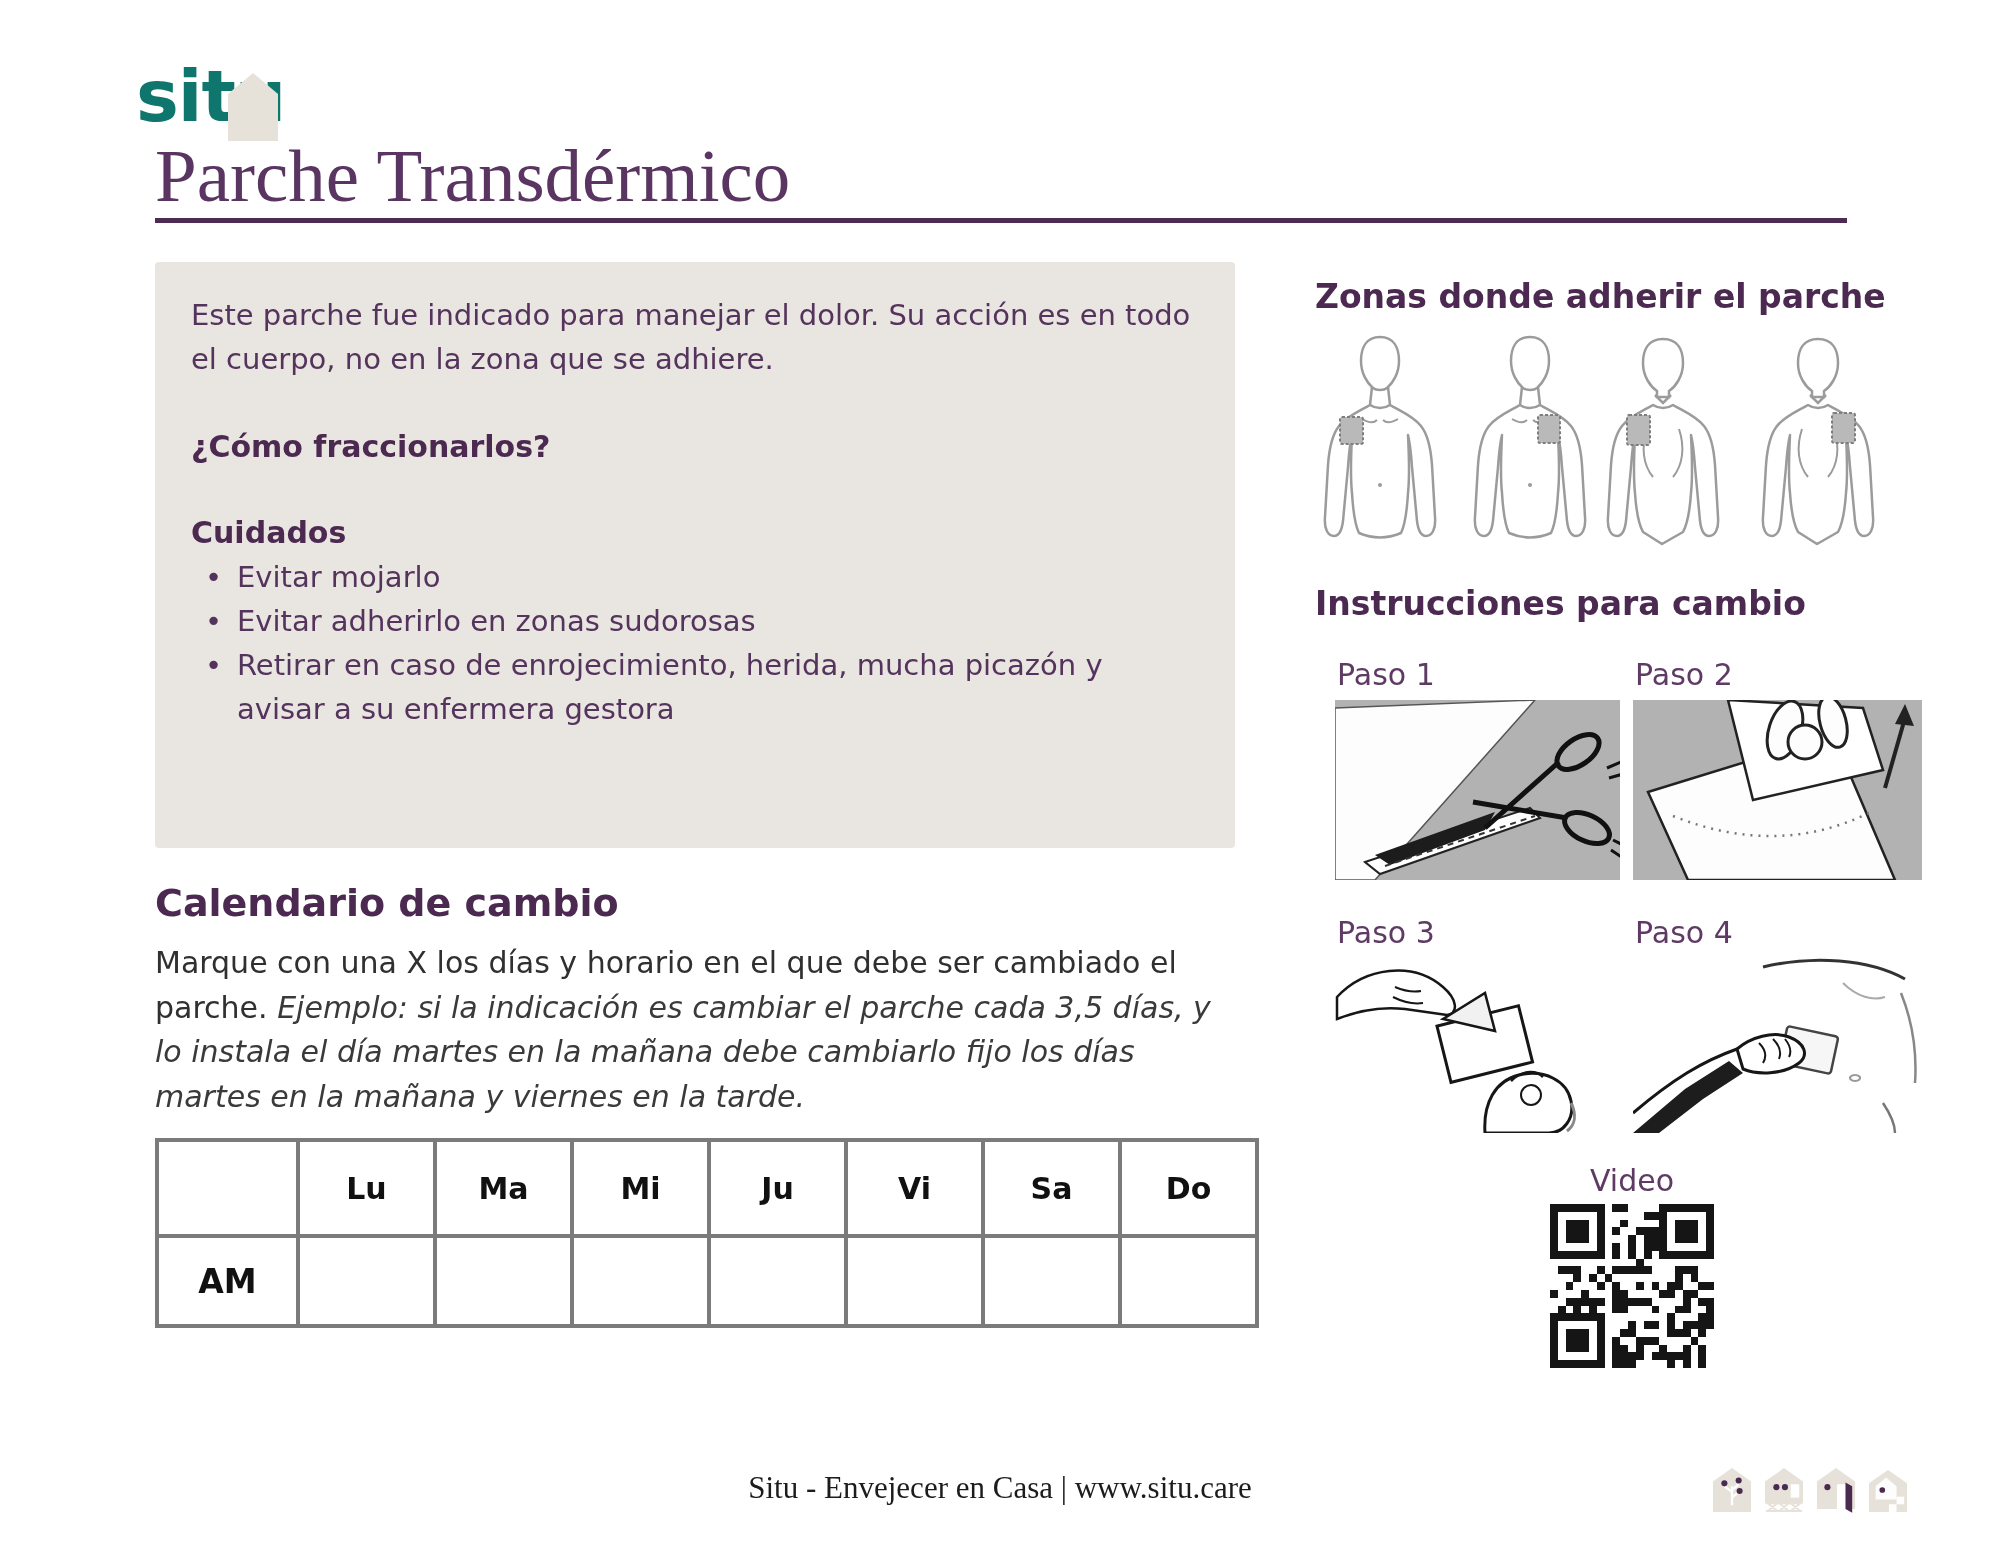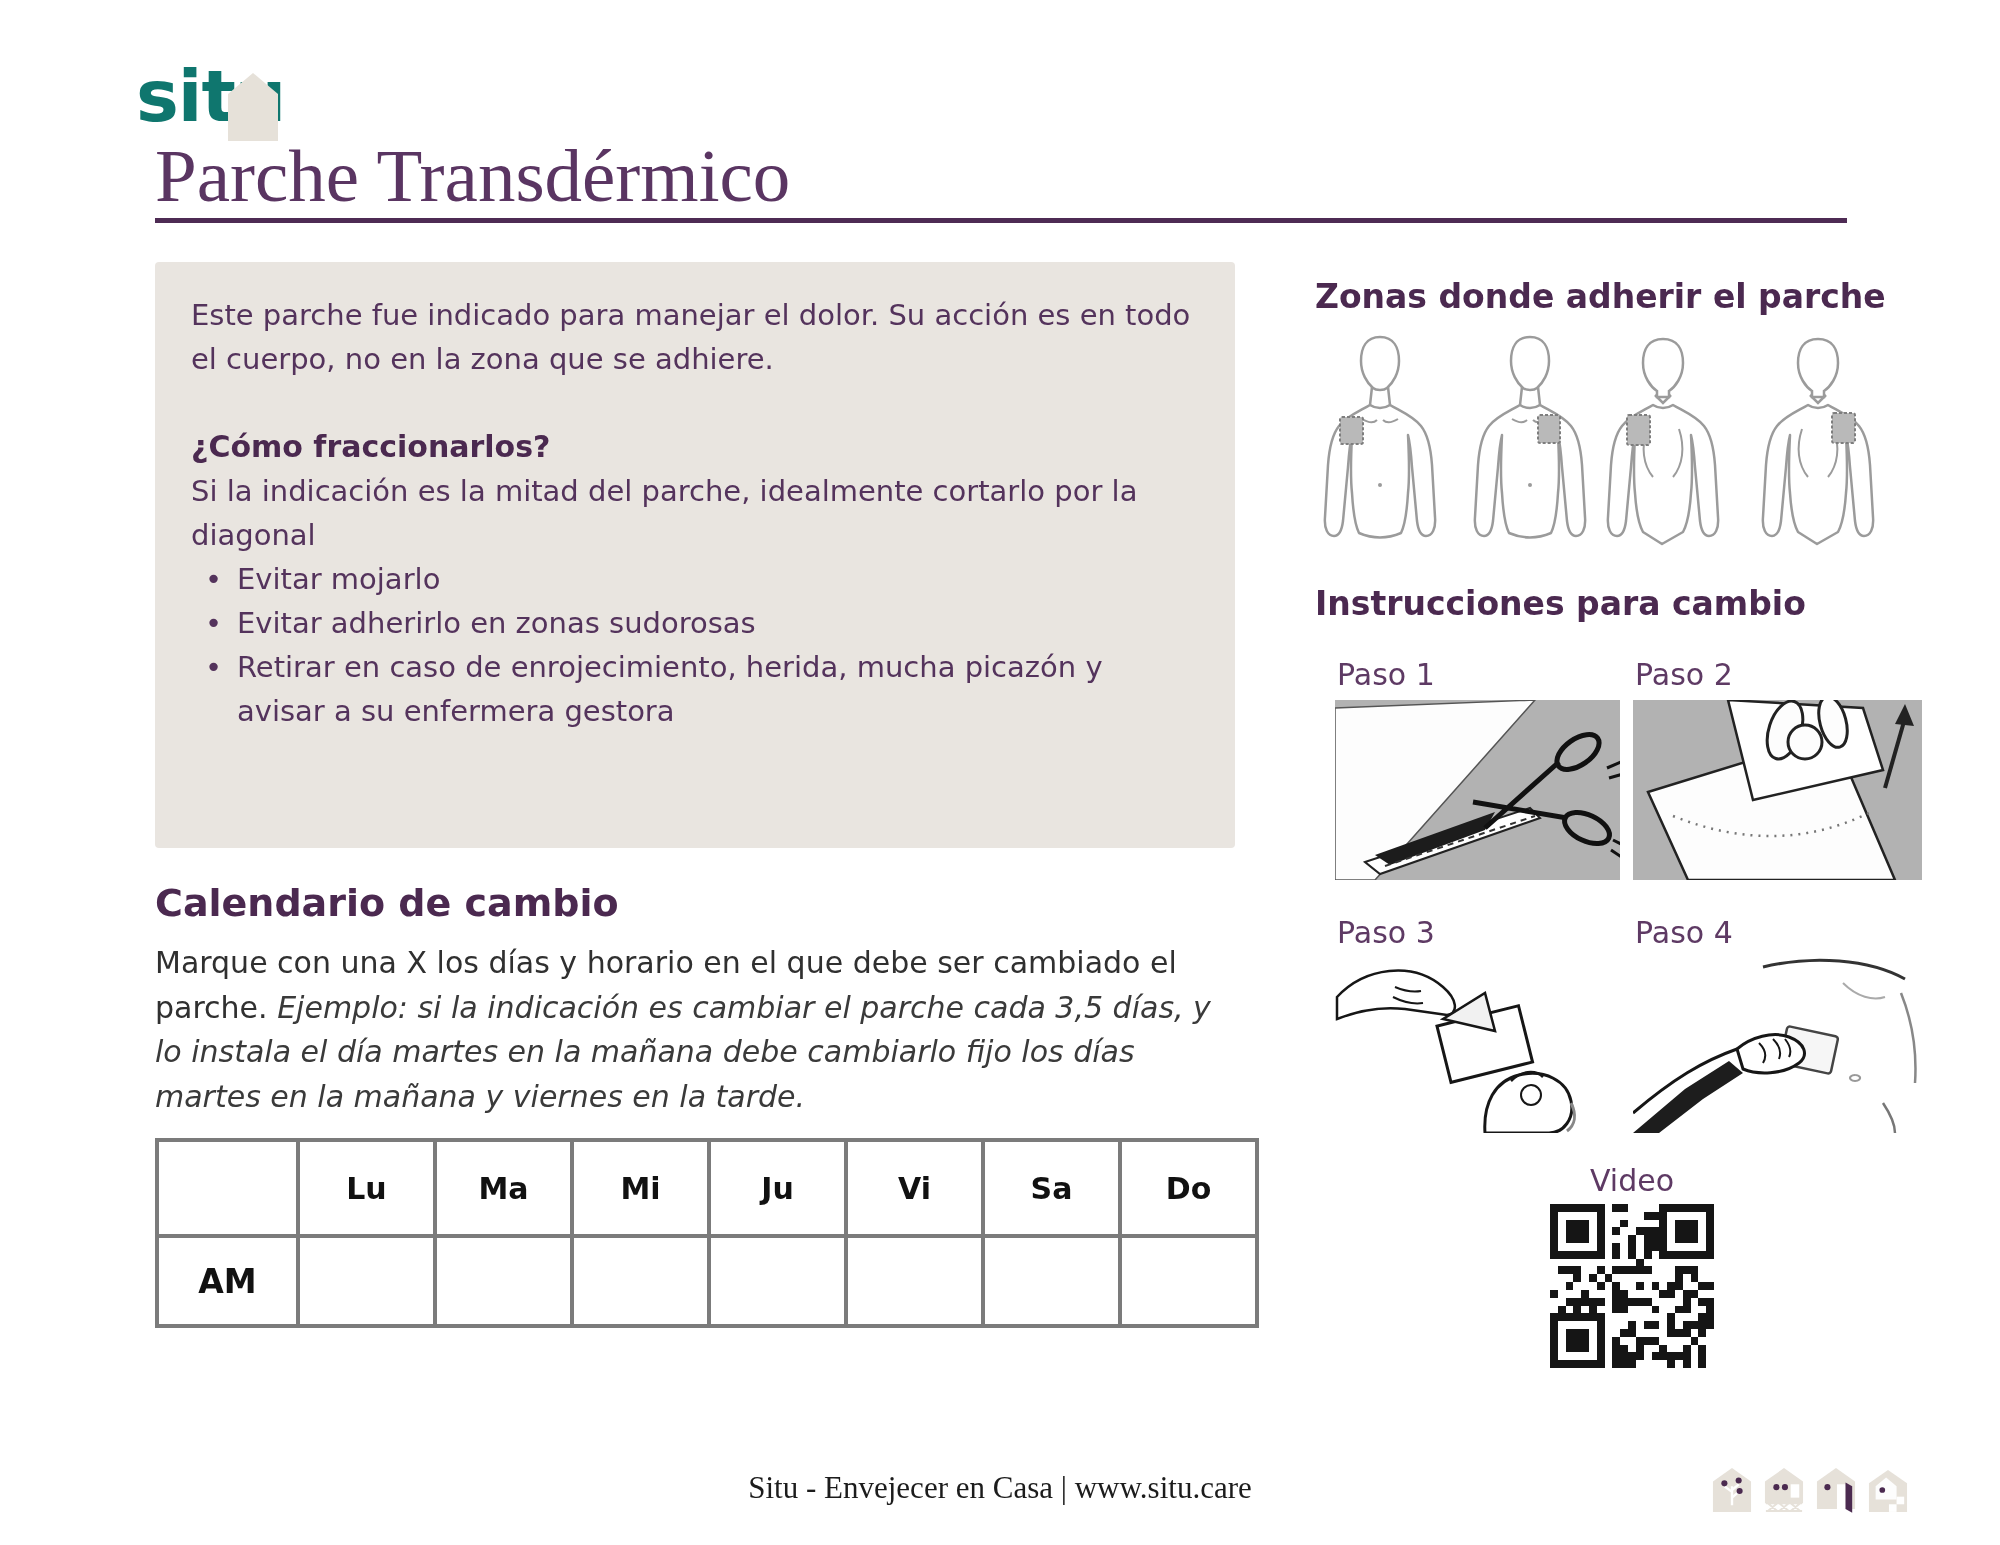--- a/index.html
+++ b/index.html
@@ -77,21 +77,21 @@
 <svg class="abs logo-house" width="50" height="68" viewBox="0 0 50 68">
     <path d="M25 0 L50 21 V68 H0 V21 Z" fill="#e6e1d9"></path>
   </svg>
 
 <h1 class="abs page-title" style="margin:0;font-weight:normal;">Parche Transdérmico</h1>
 <div class="abs title-rule"></div>
 
 <section class="abs info-box">
   <p class="intro">Este parche fue indicado para manejar el dolor. Su acción es en todo el cuerpo, no en la zona que se adhiere.</p>
   <h3>¿Cómo fraccionarlos?</h3>
-  <p>Si la indicación es la mitad del parche, idealmente cortarlo por la diagonal</p>
+  <h3 class="care">Cuidados</h3>
   <ul class="care-list">
     <li>Evitar mojarlo</li>
     <li>Evitar adherirlo en zonas sudorosas</li>
     <li>Retirar en caso de enrojecimiento, herida, mucha picazón y avisar a su enfermera gestora</li>
   </ul>
 </section>
 
 <h2 class="abs calendar-heading" style="margin:0;">Calendario de cambio</h2>
 <p class="abs calendar-text"><span>Marque con una X los días y horario en el que debe ser cambiado el parche. </span><em>Ejemplo: si la indicación es cambiar el parche cada 3,5 días, y lo instala el día martes en la mañana debe cambiarlo fijo los días martes en la mañana y viernes en la tarde.</em></p>
 

